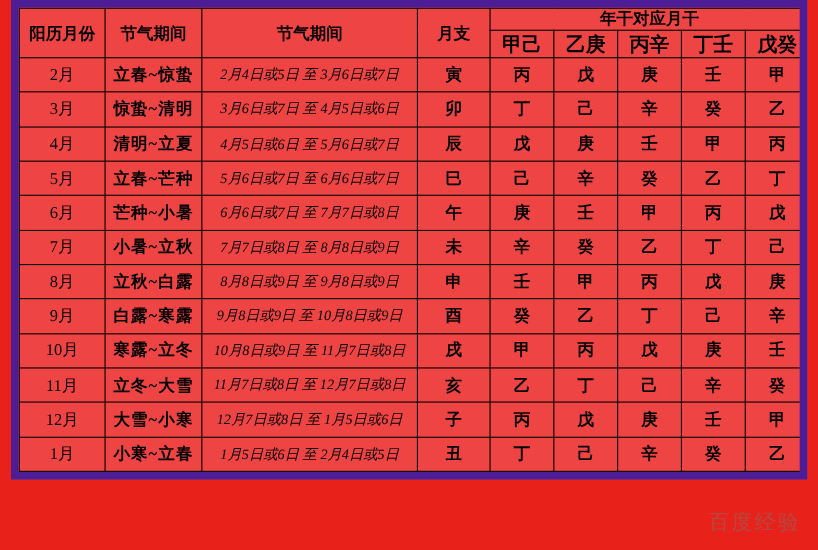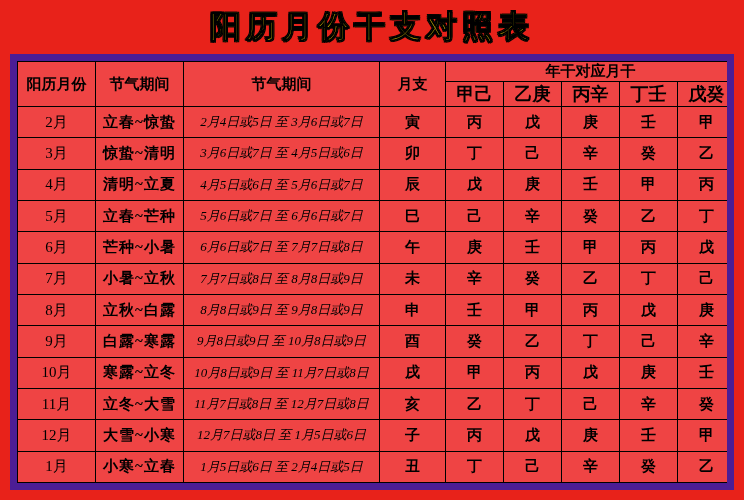--- a/index.html
+++ b/index.html
@@ -107,23 +107,20 @@
     letter-spacing: 2px;
     pointer-events: none;
     user-select: none;
   }
 </style>
 </head>
 <body>
 
 <div class="page">
 
-  <div class="title-wrap">
-    <div class="title">阳历月份干支对照表</div>
-  </div>
 
   <div class="table-wrap">
     <table class="grid">
       <colgroup>
         <col class="col-month">
         <col class="col-term">
         <col class="col-range">
         <col class="col-branch">
         <col class="col-stem">
         <col class="col-stem">
@@ -277,14 +274,15 @@
           <td class="stem">丁</td>
           <td class="stem">己</td>
           <td class="stem">辛</td>
           <td class="stem">癸</td>
           <td class="stem">乙</td>
         </tr>
       </tbody>
     </table>
   </div>
 
+  <div class="watermark">百度经验</div>
 
 </div>
 
 </body></html>

